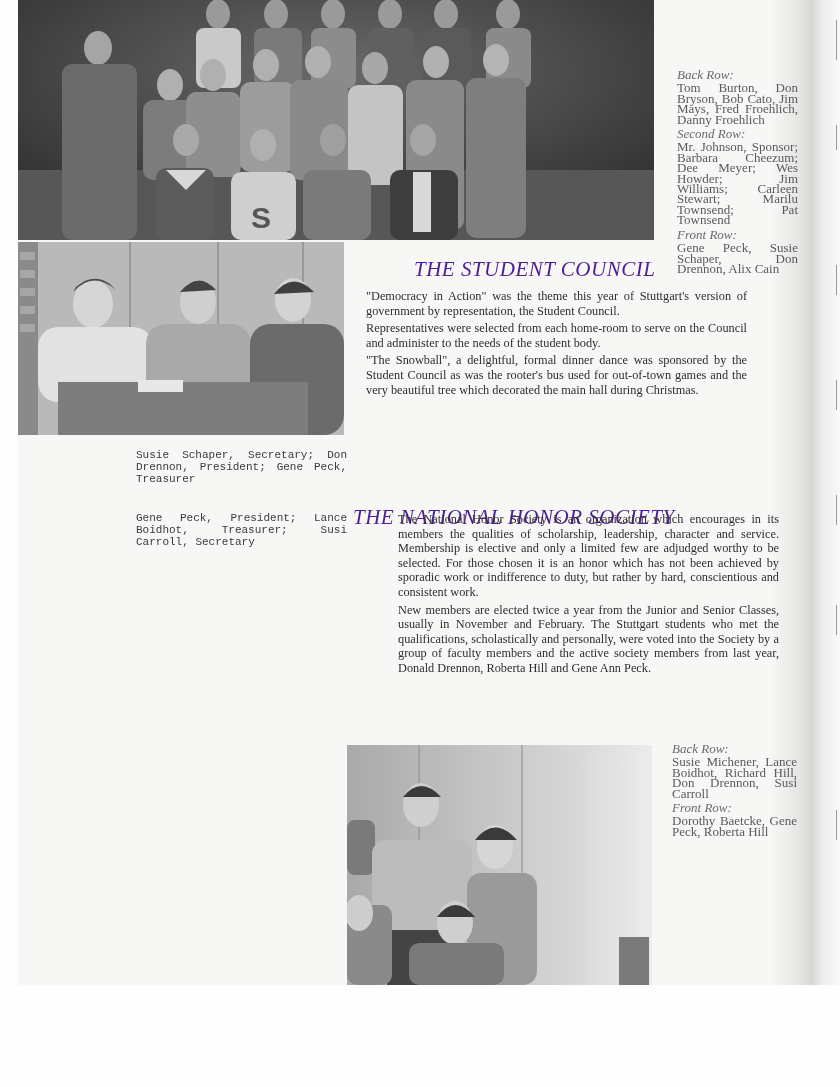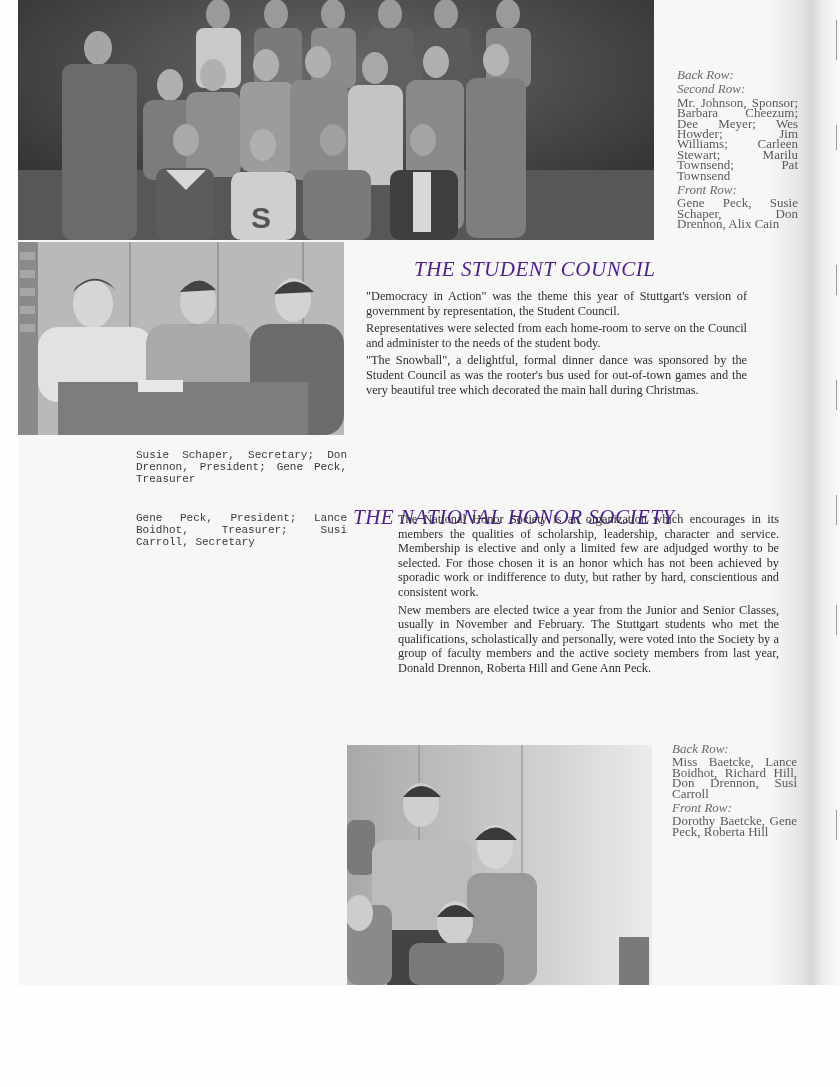--- a/index.html
+++ b/index.html
@@ -132,20 +132,21 @@
         <rect x="285" y="170" width="68" height="70" rx="10" fill="#7a7a7a"></rect>
       <ellipse cx="405" cy="140" rx="13" ry="16" fill="#a5a5a5"></ellipse>
         <rect x="372" y="170" width="68" height="70" rx="10" fill="#3e3e3e"></rect>
       <rect x="395" y="172" width="18" height="60" fill="#d8d8d8"></rect>
     </g>
   </svg>
 </div>
 
 <div class="side-caption cap-top">
   <span class="row-label">Back Row:</span>
+  <span class="row-names">Tom Burton, Don Bryson, Bob Cato, Jim Mays, Fred Froehlich, Danny Froehlich</span>
   <span class="row-label">Second Row:</span>
   <span class="row-names">Mr. Johnson, Sponsor; Barbara Cheezum; Dee Meyer; Wes Howder; Jim Williams; Carleen Stewart; Marilu Townsend; Pat Townsend</span>
   <span class="row-label">Front Row:</span>
   <span class="row-names">Gene Peck, Susie Schaper, Don Drennon, Alix Cain</span>
 </div>
 
 <div class="photo photo-officers">
   <svg viewBox="0 0 326 193" preserveAspectRatio="none">
     <rect width="326" height="193" fill="#b9b9b9"></rect>
     <rect x="0" y="0" width="20" height="193" fill="#8a8a8a"></rect>
@@ -213,16 +214,16 @@
     <path d="M90 172 Q108 148 128 172 Z" fill="#3a3a3a"></path>
     <rect x="62" y="198" width="95" height="42" rx="10" fill="#7a7a7a"></rect>
     <rect x="0" y="160" width="45" height="80" rx="10" fill="#8a8a8a"></rect>
     <ellipse cx="12" cy="168" rx="14" ry="18" fill="#cdcdcd"></ellipse>
     <rect x="272" y="192" width="30" height="48" fill="#7a7a7a"></rect>
   </svg>
 </div>
 
 <div class="side-caption cap-bottom">
   <span class="row-label">Back Row:</span>
-  <span class="row-names">Miss Baetcke, Lance Boidhot, Richard Hill, Don Drennon, Susi Carroll</span>
+  <span class="row-names">Susie Michener, Lance Boidhot, Richard Hill, Don Drennon, Susi Carroll</span>
   <span class="row-label">Front Row:</span>
   <span class="row-names">Dorothy Baetcke, Gene Peck, Roberta Hill</span>
 </div>
 
 </body></html>

